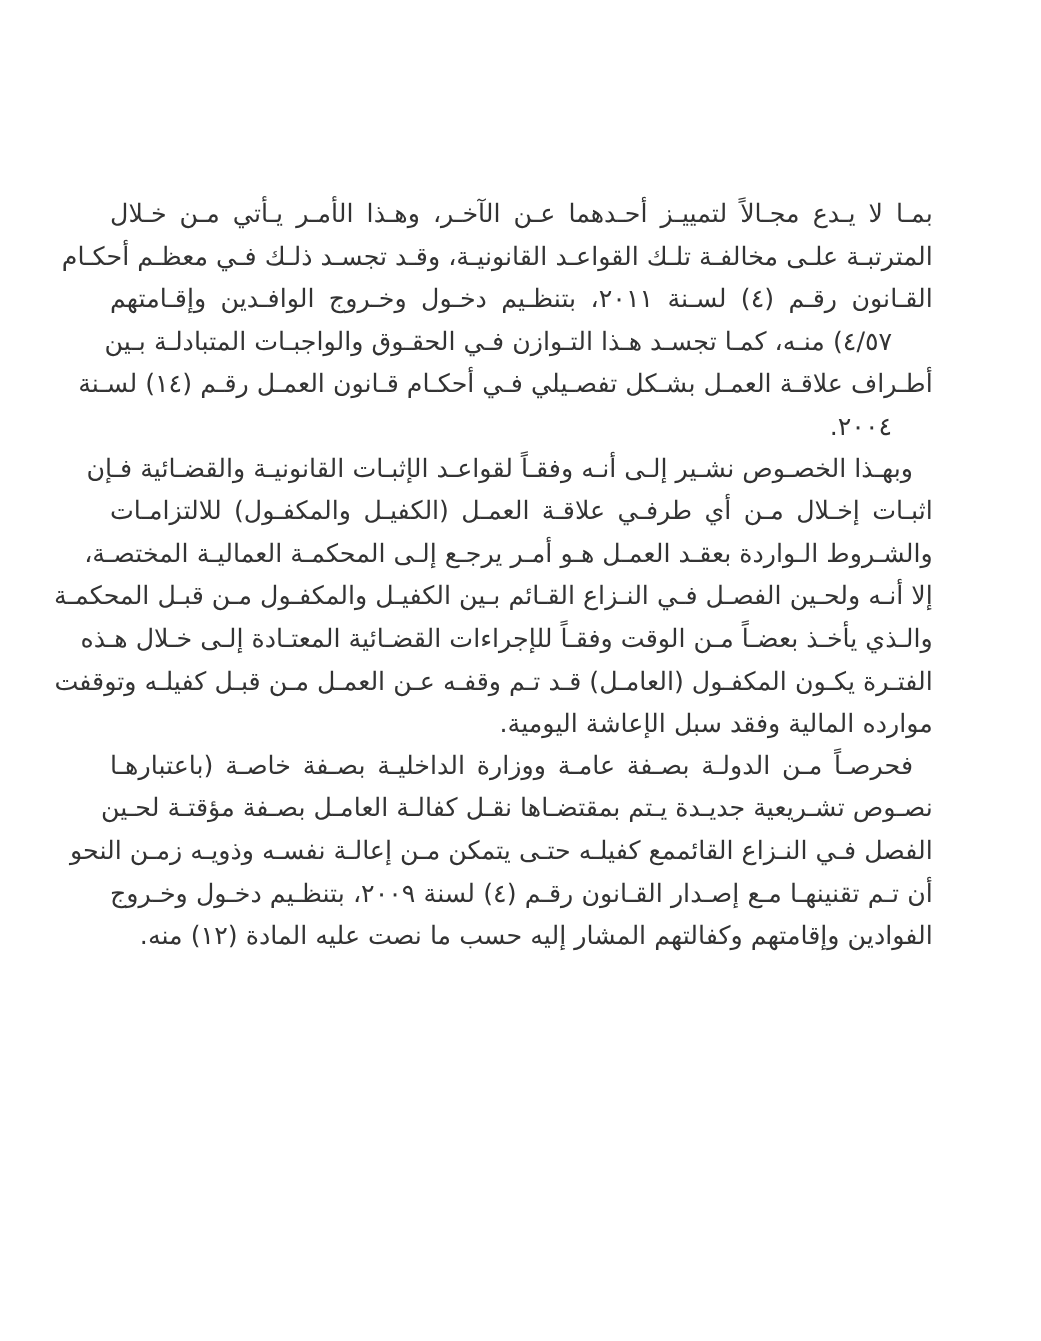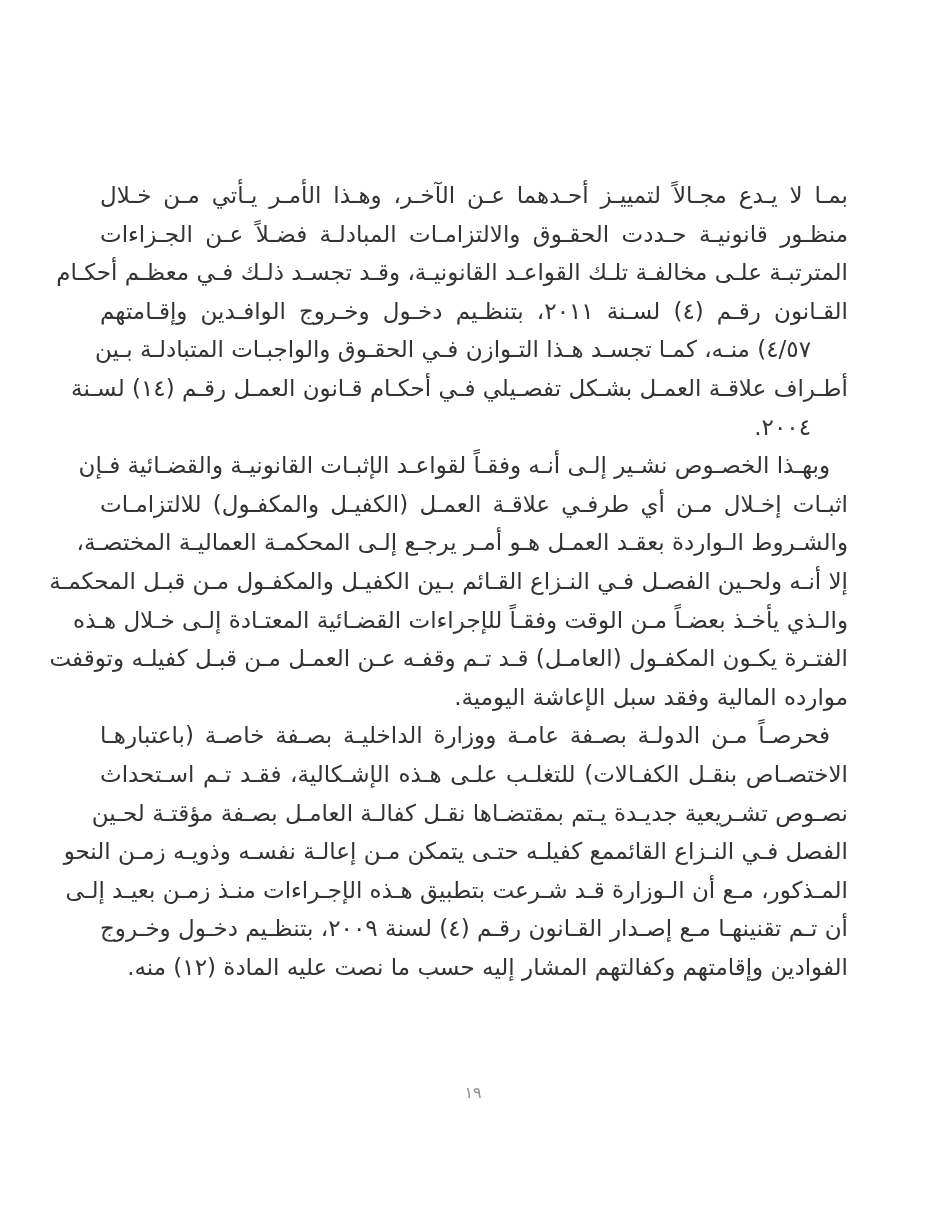--- a/index.html
+++ b/index.html
@@ -59,45 +59,41 @@
 </style>
 </head>
 <body>
 
 <div class="page">
 
   <div class="text-block">
 
     <div>
       <div class="line">بمـا لا يـدع مجـالاً لتمييـز أحـدهما عـن الآخـر، وهـذا الأمـر يـأتي مـن خـلال</div>
-      <div class="line">منظـور قانونيـة حـددت الحقـوق والالتزامـات المبادلـة فضـلاً عـن الجـزاءات</div>
       <div class="line">المترتبـة علـى مخالفـة تلـك القواعـد القانونيـة، وقـد تجسـد ذلـك فـي معظـم أحكـام</div>
       <div class="line">القـانون رقـم (٤) لسـنة ٢٠١١، بتنظـيم دخـول وخـروج الوافـدين وإقـامتهم</div>
       <div class="line num-indent">٤/٥٧) منـه، كمـا تجسـد هـذا التـوازن فـي الحقـوق والواجبـات المتبادلـة بـين</div>
       <div class="line">أطـراف علاقـة العمـل بشـكل تفصـيلي فـي أحكـام قـانون العمـل رقـم (١٤) لسـنة</div>
       <div class="line last num-indent">٢٠٠٤.</div>
     </div>
 
     <div>
       <div class="line indent">وبهـذا الخصـوص نشـير إلـى أنـه وفقـاً لقواعـد الإثبـات القانونيـة والقضـائية فـإن</div>
       <div class="line">اثبـات إخـلال مـن أي طرفـي علاقـة العمـل (الكفيـل والمكفـول) للالتزامـات</div>
       <div class="line">والشـروط الـواردة بعقـد العمـل هـو أمـر يرجـع إلـى المحكمـة العماليـة المختصـة،</div>
       <div class="line">إلا أنـه ولحـين الفصـل فـي النـزاع القـائم بـين الكفيـل والمكفـول مـن قبـل المحكمـة</div>
       <div class="line">والـذي يأخـذ بعضـاً مـن الوقت وفقـاً للإجراءات القضـائية المعتـادة إلـى خـلال هـذه</div>
       <div class="line">الفتـرة يكـون المكفـول (العامـل) قـد تـم وقفـه عـن العمـل مـن قبـل كفيلـه وتوقفت</div>
       <div class="line last">موارده المالية وفقد سبل الإعاشة اليومية.</div>
     </div>
 
     <div>
       <div class="line indent">فحرصـاً مـن الدولـة بصـفة عامـة ووزارة الداخليـة بصـفة خاصـة (باعتبارهـا</div>
-      <div class="line">الاختصـاص بنقـل الكفـالات) للتغلـب علـى هـذه الإشـكالية، فقـد تـم اسـتحداث</div>
       <div class="line">نصـوص تشـريعية جديـدة يـتم بمقتضـاها نقـل كفالـة العامـل بصـفة مؤقتـة لحـين</div>
       <div class="line">الفصل فـي النـزاع القائممع كفيلـه حتـى يتمكن مـن إعالـة نفسـه وذويـه زمـن النحو</div>
-      <div class="line">المـذكور، مـع أن الـوزارة قـد شـرعت بتطبيق هـذه الإجـراءات منـذ زمـن بعيـد إلـى</div>
       <div class="line">أن تـم تقنينهـا مـع إصـدار القـانون رقـم (٤) لسنة ٢٠٠٩، بتنظـيم دخـول وخـروج</div>
       <div class="line last">الفوادين وإقامتهم وكفالتهم المشار إليه حسب ما نصت عليه المادة (١٢) منه.</div>
     </div>
 
   </div>
 
-  <div class="page-number">١٩</div>
 
 </div>
 
 </body></html>

